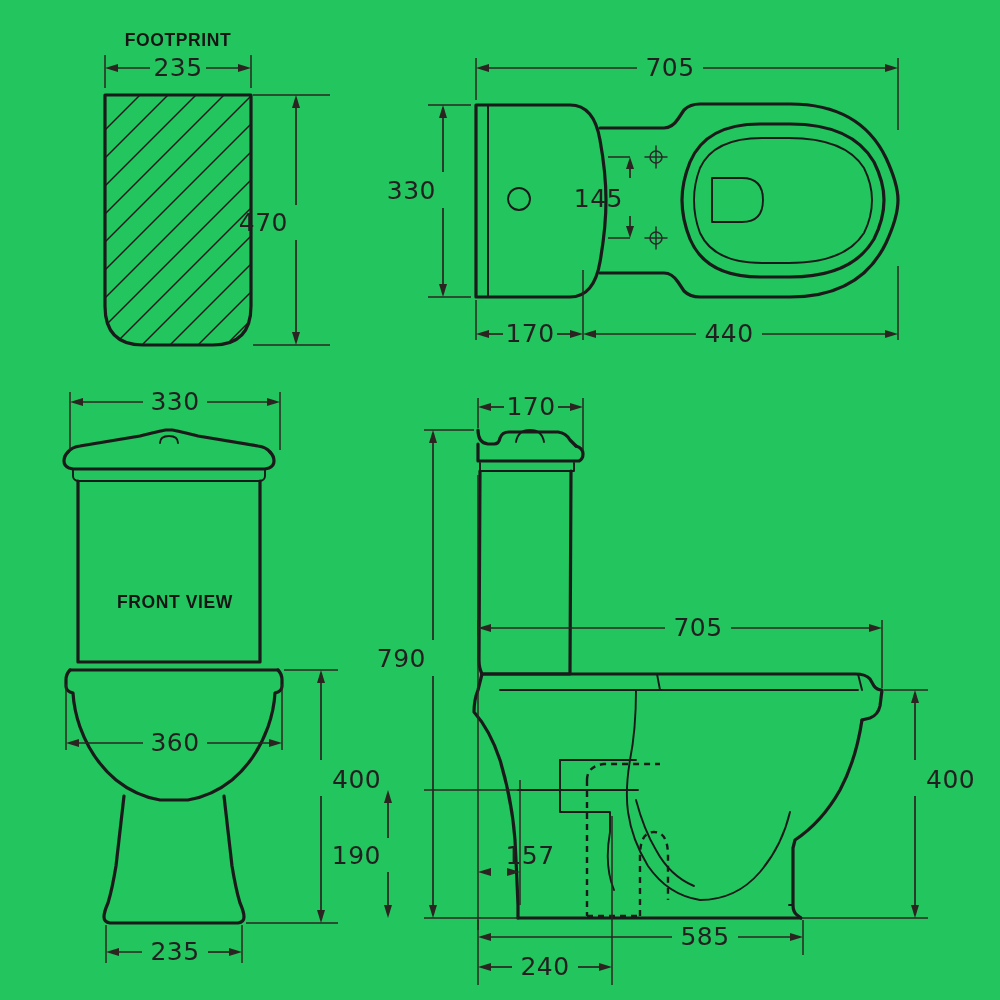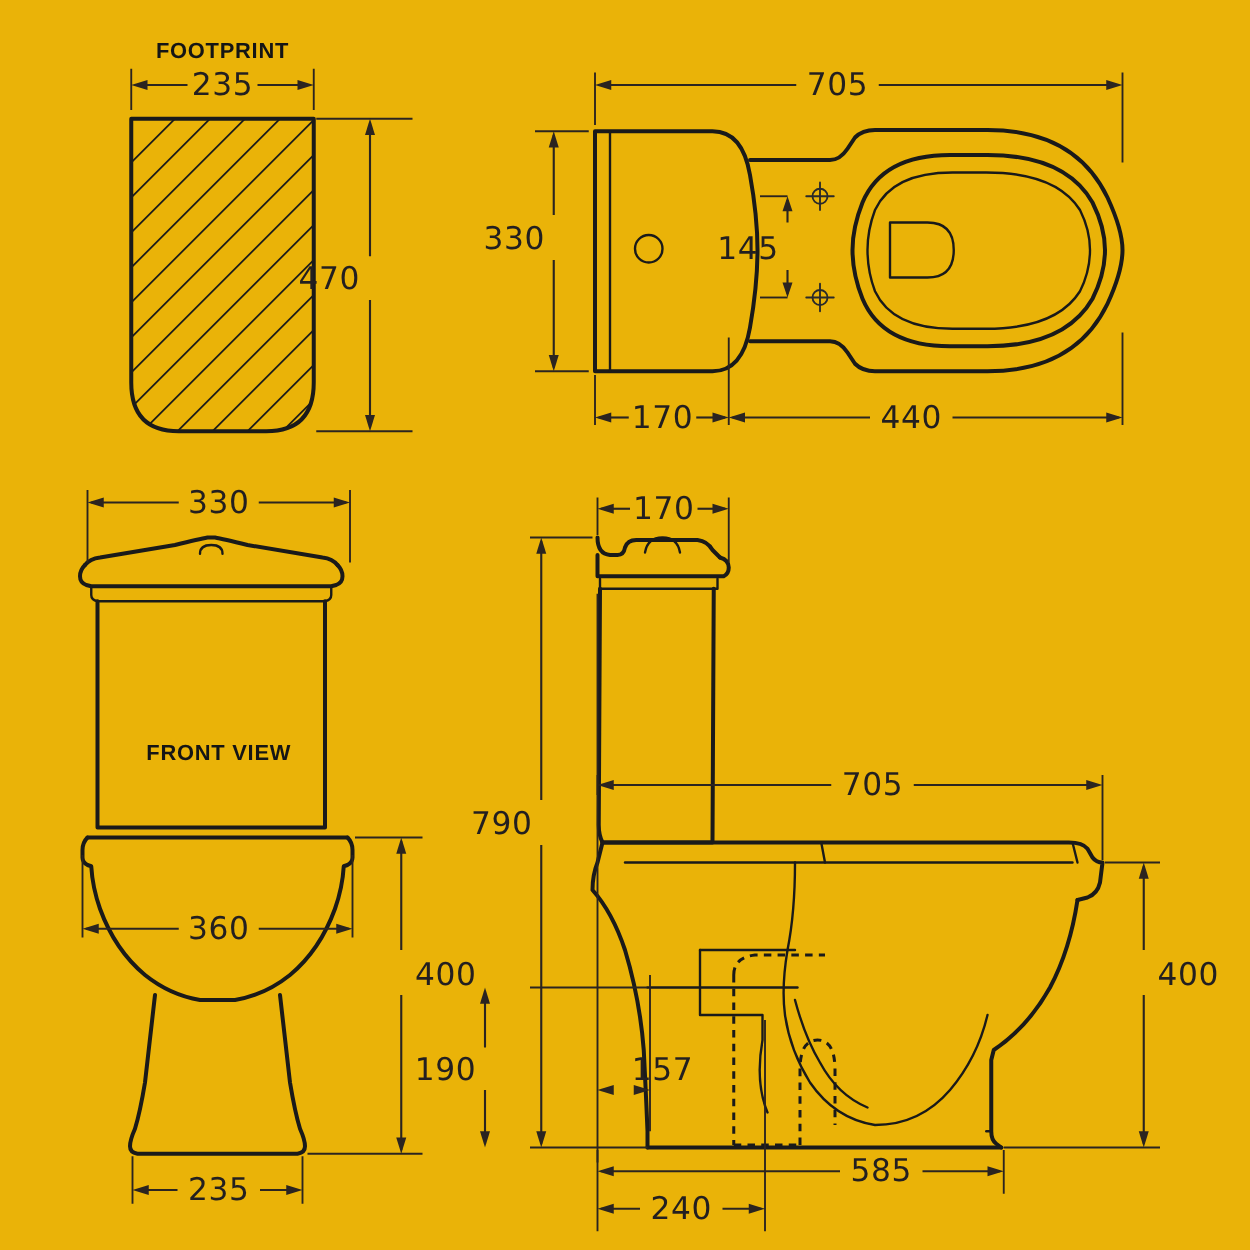--- a/index.html
+++ b/index.html
@@ -10,21 +10,21 @@
   body {
     width: 1000px;
     height: 1000px;
     font-family: "Liberation Sans", sans-serif;
     overflow: hidden;
   }
   #sheet {
     position: relative;
     width: 1000px;
     height: 1000px;
-    background: #eab308;
+    background: #22c55e;
     text-align: center;
   }
   svg#drawing {
     display: block;
     width: 1000px;
     height: 1000px;
   }
   .obj {
     fill: none;
     stroke: #1a1a1a;

